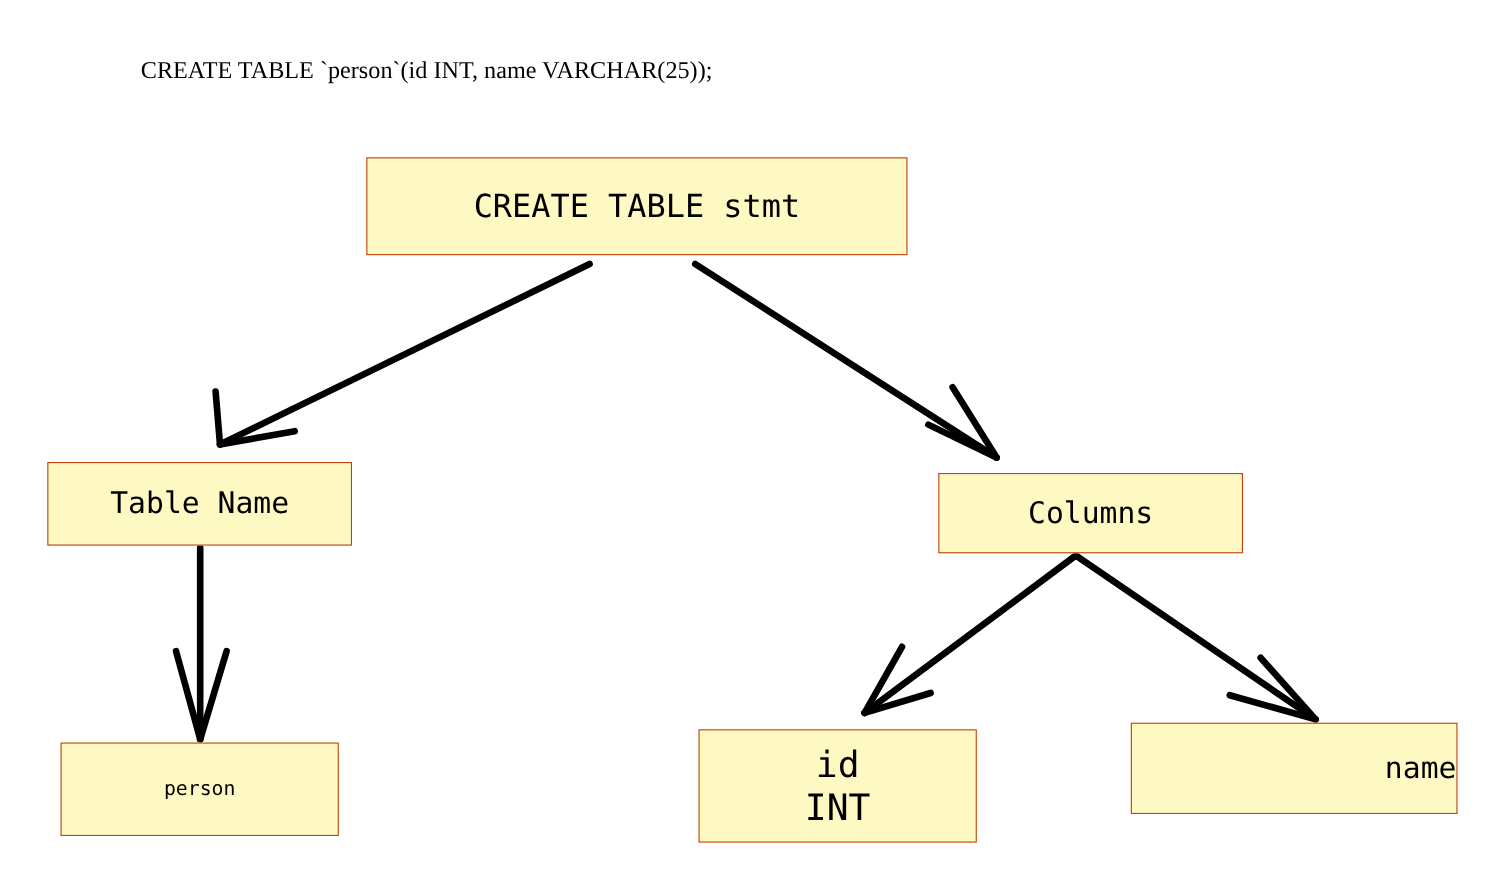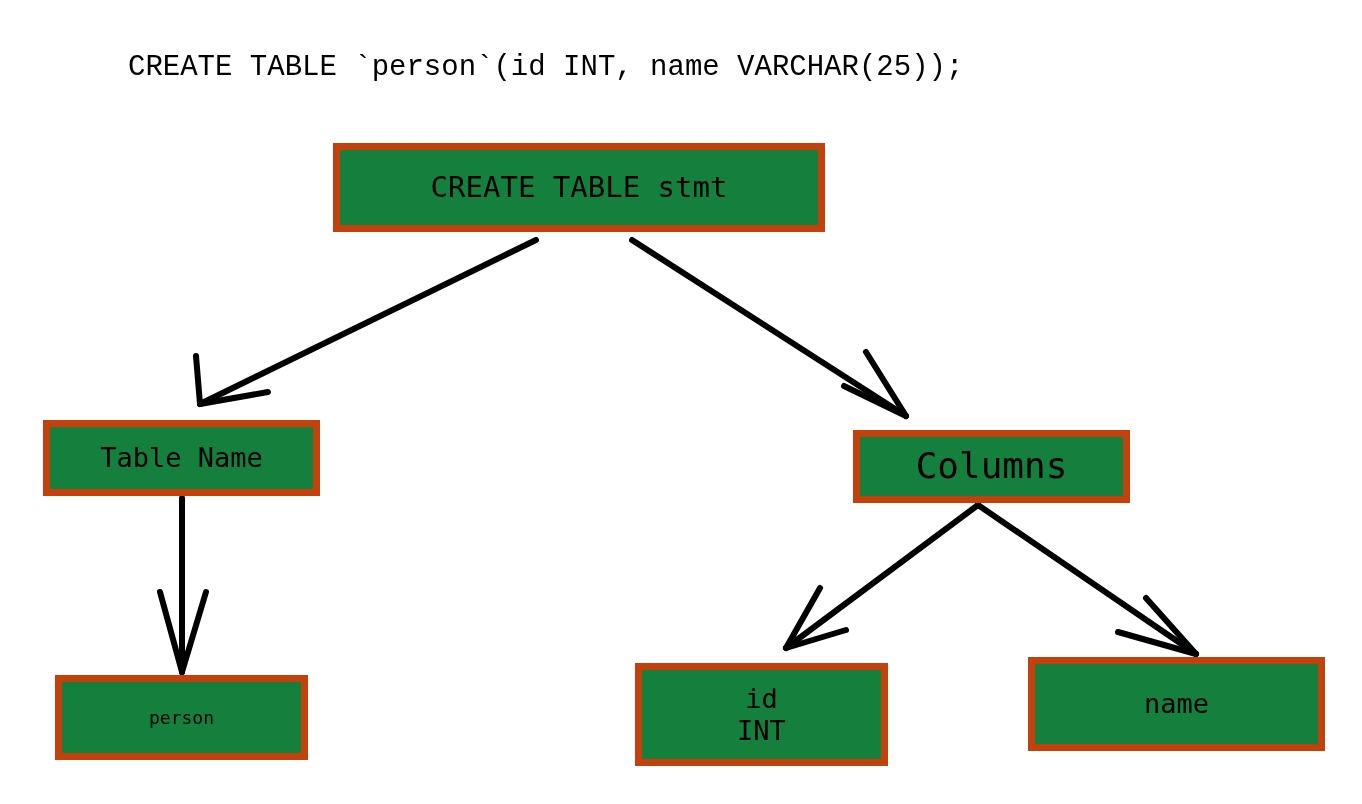--- a/index.html
+++ b/index.html
@@ -23,51 +23,51 @@
     left: 0;
     top: 0;
     width: 1362px;
     height: 804px;
     pointer-events: none;
   }
   .sql-title {
     position: absolute;
     left: 128px;
     top: 50px;
-    font-family: Liberation Mono, monospace;
-    font-size: 29px;
+    font-family: Liberation Serif, serif;
+    font-size: 22px;
     letter-spacing: 0px;
     color: #000000;
     white-space: pre;
     line-height: 1.25;
   }
   .node {
     position: absolute;
     box-sizing: border-box;
-    background: #15803d;
-    border: 7px solid #c2410c;
+    background: #fef9c3;
+    border: 1px solid #c2410c;
     display: flex;
     flex-direction: column;
     align-items: center;
     justify-content: center;
     font-family: "DejaVu Sans Mono", monospace;
     color: #000000;
     text-align: center;
     line-height: 1.18;
   }
   .node .line {
     display: block;
     white-space: pre;
   }
   #node-root       { left: 333px; top: 143px;  width: 492px; height: 89px;  font-size: 29px; }
   #node-table-name { left: 43px;  top: 420px;  width: 277px; height: 76px;  font-size: 27px; align-items: center; }
-  #node-columns    { left: 853px; top: 430px;  width: 277px; height: 73px;  font-size: 36px; }
+  #node-columns    { left: 853px; top: 430px;  width: 277px; height: 73px;  font-size: 27px; }
   #node-person     { left: 55px;  top: 675px;  width: 253px; height: 85px;  font-size: 18px; }
-  #node-col-id     { left: 635px; top: 663px;  width: 253px; height: 103px; font-size: 27px; align-items: center; }
-  #node-col-name   { left: 1028px; top: 657px; width: 297px; height: 94px; font-size: 27px; }
+  #node-col-id     { left: 635px; top: 663px;  width: 253px; height: 103px; font-size: 33px; align-items: center; }
+  #node-col-name   { left: 1028px; top: 657px; width: 297px; height: 83px; font-size: 27px; align-items: flex-end; }
 </style>
 </head>
 <body>
 
 <div id="canvas">
 
   <div class="sql-title">CREATE TABLE `person`(id INT, name VARCHAR(25));</div>
 
   <svg id="edge-layer" viewBox="0 0 1362 804" width="1362" height="804">
     <g stroke="#000000" stroke-width="6" fill="none" stroke-linecap="round">

